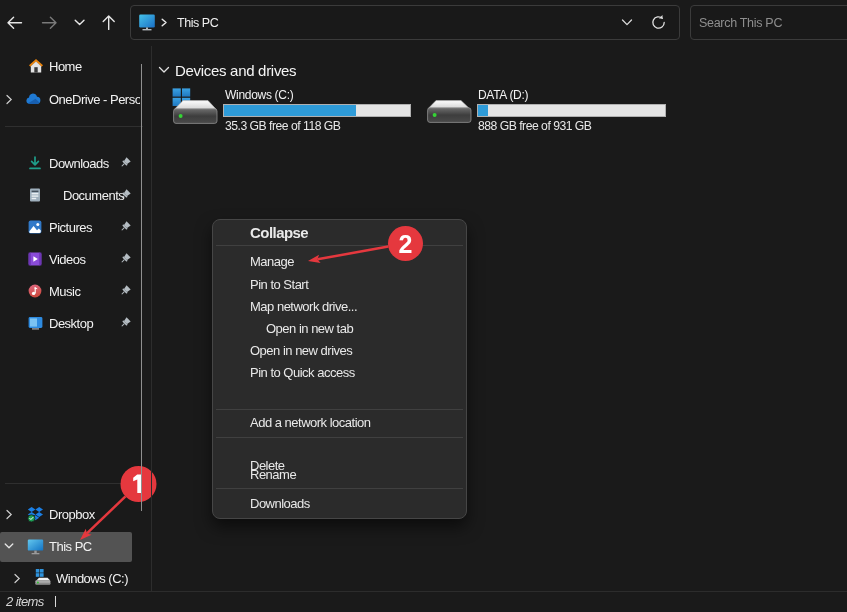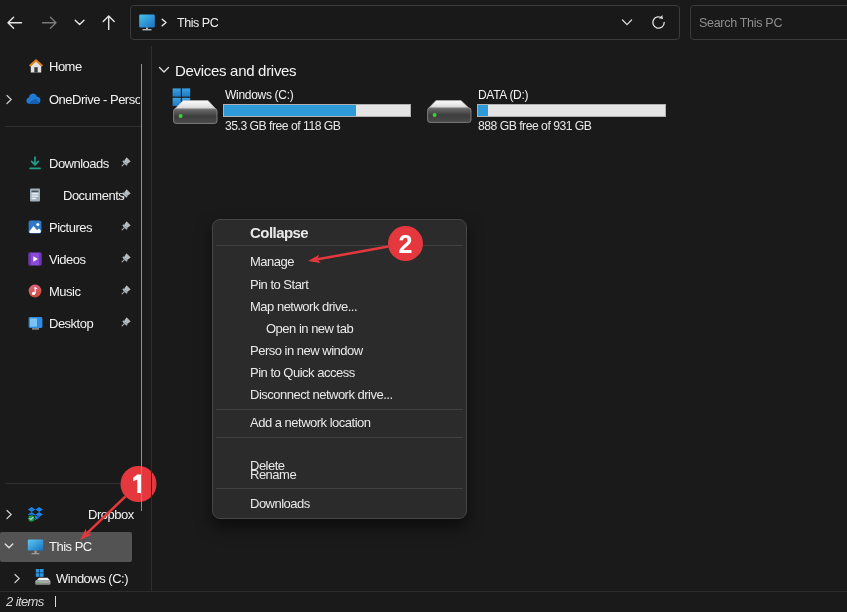--- a/index.html
+++ b/index.html
@@ -170,21 +170,21 @@
   </svg>
   <svg class="abs" style="left:27px;top:506px" width="17" height="17" viewBox="0 0 17 17">
     <path d="M4.6 1 L8.4 3.5 L4.6 6 L0.8 3.5 z" fill="#1b7fe4"></path>
     <path d="M12.2 1 L16 3.5 L12.2 6 L8.4 3.5 z" fill="#1b7fe4"></path>
     <path d="M4.6 6 L8.4 8.5 L4.6 11 L0.8 8.5 z" fill="#1b7fe4"></path>
     <path d="M12.2 6 L16 8.5 L12.2 11 L8.4 8.5 z" fill="#1b7fe4"></path>
     <path d="M8.4 9.3 L12.2 11.8 L8.4 14.3 L4.6 11.8 z" fill="#1b7fe4"></path>
     <circle cx="4.4" cy="12.4" r="3.6" fill="#1d9e54" stroke="#1a1a1a" stroke-width="0.8"></circle>
     <path d="M2.8 12.4 L3.9 13.5 L6 11.4" stroke="#fff" stroke-width="1" fill="none" stroke-linecap="round" stroke-linejoin="round"></path>
   </svg>
-  <div class="row" style="left:49px;top:507px;height:15px;margin-left:39px;">Dropbox</div>
+  <div class="row" style="left:49px;top:507px;height:15px;">Dropbox</div>
 
   <div class="abs" style="left:0;top:532px;width:131.5px;height:30px;background:#535353;border-radius:2px;"></div>
   <svg class="abs" style="left:4px;top:542px" width="10" height="8" viewBox="0 0 10 8">
     <path d="M1.2 2 L5 5.8 L8.8 2" stroke="#e6e6e6" stroke-width="1.3" fill="none" stroke-linecap="round" stroke-linejoin="round"></path>
   </svg>
   <svg class="abs" style="left:27px;top:538px" width="17" height="17" viewBox="0 0 17 17">
     <defs>
         <linearGradient id="mon" x1="0" y1="0" x2="1" y2="1">
       <stop offset="0" stop-color="#63c7ee"></stop>
           <stop offset="1" stop-color="#1273c4"></stop>
@@ -261,23 +261,22 @@
   </div>
   <div class="abs" style="left:478px;top:119px;font-size:12.2px;letter-spacing:-0.5px;color:#e8e8e8;">888 GB free of 931 GB</div>
 
   <div class="abs" style="left:212px;top:219px;width:255px;height:300px;background:#2b2b2b;border:1px solid #464646;border-radius:8px;box-shadow:0 8px 16px rgba(0,0,0,0.55);"></div>
   <div class="mi" style="top:225.2px;font-weight:bold;font-size:15px;letter-spacing:-0.55px;">Collapse</div>
   <div class="msep" style="top:244.5px;"></div>
   <div class="mi" style="top:254px;">Manage</div>
   <div class="mi" style="top:276.5px;">Pin to Start</div>
   <div class="mi" style="top:298.5px;">Map network drive...</div>
   <div class="mi" style="top:320.5px;margin-left:16px;">Open in new tab</div>
-  <div class="mi" style="top:342.5px;">Perso in new window</div>
+  <div class="mi" style="top:342.5px;">Open in new drives</div>
   <div class="mi" style="top:364.5px;">Pin to Quick access</div>
-  <div class="mi" style="top:386.5px;">Disconnect network drive...</div>
   <div class="msep" style="top:409px;"></div>
   <div class="mi" style="top:415px;">Add a network location</div>
   <div class="msep" style="top:437px;"></div>
   <div class="mi" style="top:436px;margin-top:22px;">Delete</div>
   <div class="mi" style="top:467px;">Rename</div>
   <div class="msep" style="top:488px;"></div>
   <div class="mi" style="top:496px;">Downloads</div>
 
   <div class="abs" style="left:0;top:591px;width:847px;height:1px;background:#2c2c2c;"></div>
   <div class="abs" style="left:6px;top:594px;font-size:13px;letter-spacing:-0.6px;color:#d6d6d6;font-style:italic;">2 items</div>

